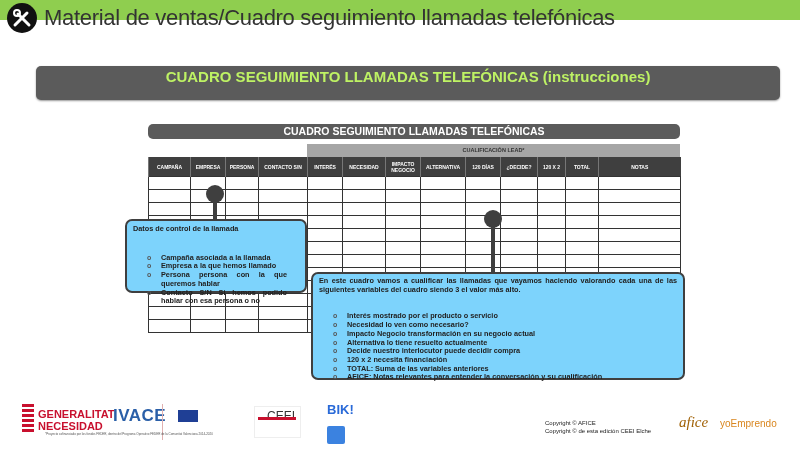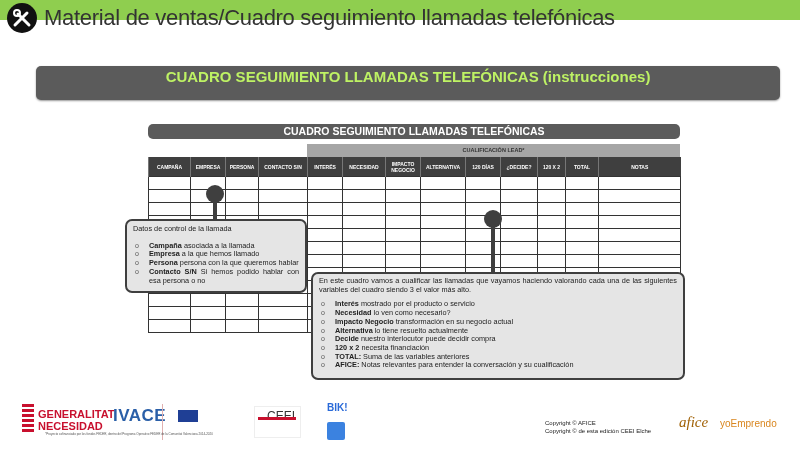--- a/index.html
+++ b/index.html
@@ -10,42 +10,42 @@
   .title{position:absolute;left:44px;top:4px;font-size:22px;color:#333;line-height:28px;white-space:nowrap;letter-spacing:-0.3px;}
   .banner{position:absolute;left:36px;top:66px;width:744px;height:34px;background:#5b5b5b;border-radius:5px;color:#bef264;font-weight:bold;font-size:15px;text-align:center;line-height:22px;box-shadow:0 1px 2px #999;}
   .tblwrap{position:absolute;left:148px;top:124px;width:532px;}
   .tbl-title{position:absolute;left:0;top:0;width:532px;height:15px;background:#5b5b5b;border-radius:5px;color:#fff;font-weight:bold;font-size:10.5px;text-align:center;line-height:15px;}
   .lead-hdr{position:absolute;left:159px;top:20px;width:373px;height:13px;background:#a6a6a6;color:#333;font-weight:bold;font-size:5.5px;text-align:center;line-height:13px;}
   table.grid{position:absolute;left:0;top:33px;border-collapse:collapse;table-layout:fixed;width:532px;}
   table.grid th{background:#3f3f3f;color:#fff;font-size:5px;font-weight:bold;height:19px;padding:0;border-left:1px solid #777;text-align:center;line-height:6px;}
   table.grid td{height:12px;padding:0;border:1px solid #333;}
   .pin{position:absolute;width:18px;height:18px;border-radius:50%;background:#3f3f3f;}
   .stick{position:absolute;width:4px;background:#3f3f3f;}
-  .callout{position:absolute;background:#e5e5e5;border:2px solid #3f3f3f;border-radius:7px;font-size:7.3px;color:#222;line-height:8.7px;box-sizing:border-box;}
-  .callout ul{margin:0;padding:0;list-style:none;}
+  .callout{position:absolute;background:#7dd3fc;border:2px solid #3f3f3f;border-radius:7px;font-size:7.3px;color:#222;line-height:8.7px;box-sizing:border-box;font-weight:bold;}
+  .callout ul{margin:12px;padding:0;list-style:none;}
   .callout li{position:relative;padding-left:16px;}
   .callout li:before{content:"o";position:absolute;left:2px;top:0;color:#555;font-size:7px;}
   .c1{left:125px;top:219px;width:182px;height:74px;padding:4px 6px;}
   .c2{left:311px;top:272px;width:374px;height:108px;padding:3px 6px;}
   .just{text-align:justify;}
   .footer-logos{position:absolute;left:0;top:398px;width:800px;height:52px;}
   .gv{position:absolute;left:22px;top:404px;}
   .gv .crest{position:absolute;left:0;top:0;width:12px;height:30px;background:repeating-linear-gradient(#c8102e 0 3px,#fff 3px 5px);}
   .gv .txt{position:absolute;left:16px;top:4px;color:#c8102e;font-weight:bold;font-size:11px;line-height:12px;white-space:nowrap;}
   .ivace{position:absolute;left:113px;top:406px;font-size:17px;font-weight:bold;color:#2a5fa8;letter-spacing:0.5px;}
   .ivace small{display:block;font-size:3.5px;color:#555;font-weight:normal;line-height:4px;}
   .vline{position:absolute;left:162px;top:404px;width:1px;height:36px;background:#e0b0b0;}
   .eu{position:absolute;left:178px;top:410px;width:20px;height:12px;background:#1f3f95;}
   .eu-txt{position:absolute;left:200px;top:409px;width:30px;font-size:3px;color:#666;line-height:4px;}
   .fine{position:absolute;left:34px;top:432px;width:190px;font-size:3px;color:#555;text-align:center;line-height:4px;}
   .ceei{position:absolute;left:254px;top:406px;width:45px;height:30px;border:1px solid #eee;}
   .ceei .bar{position:absolute;left:3px;top:10px;width:38px;height:3px;background:#c8102e;}
   .ceei .t{position:absolute;left:12px;top:2px;font-size:12px;font-weight:normal;color:#333;}
   .bik{position:absolute;left:327px;top:402px;width:20px;}
-  .bik .t{font-size:10px;font-weight:bold;color:#2a6ad8;}
+  .bik .t{font-size:13px;font-weight:bold;color:#2a6ad8;}
   .bik .cube{width:18px;height:18px;background:#3b82e0;margin-top:9px;transform:rotate(0deg);border-radius:2px;}
   .copy{position:absolute;left:545px;top:419px;font-size:6px;color:#222;line-height:8px;}
   .afice{position:absolute;left:679px;top:414px;font-size:15px;font-style:italic;color:#a16207;font-family:"Liberation Serif",serif;}
   .yoe{position:absolute;left:720px;top:418px;font-size:10px;color:#d9861f;}
 </style>
 </head>
 <body>
 
 <div class="topbar">
   <div class="tool-icon">

